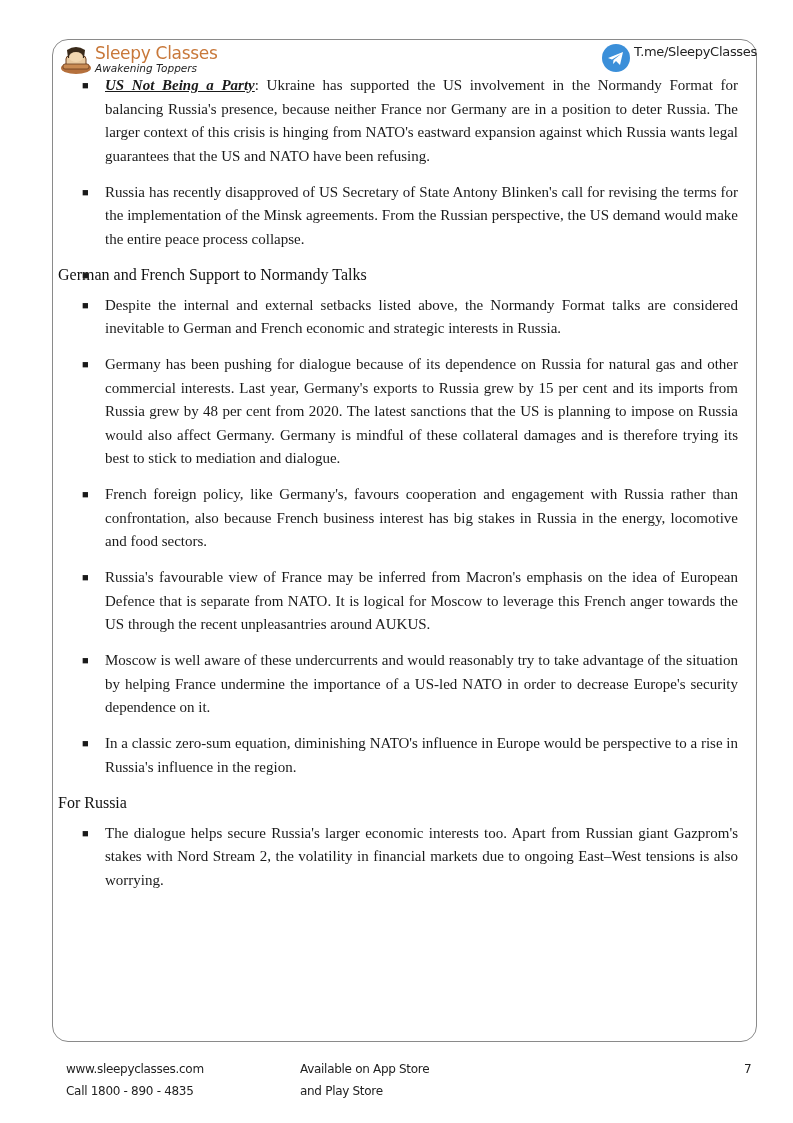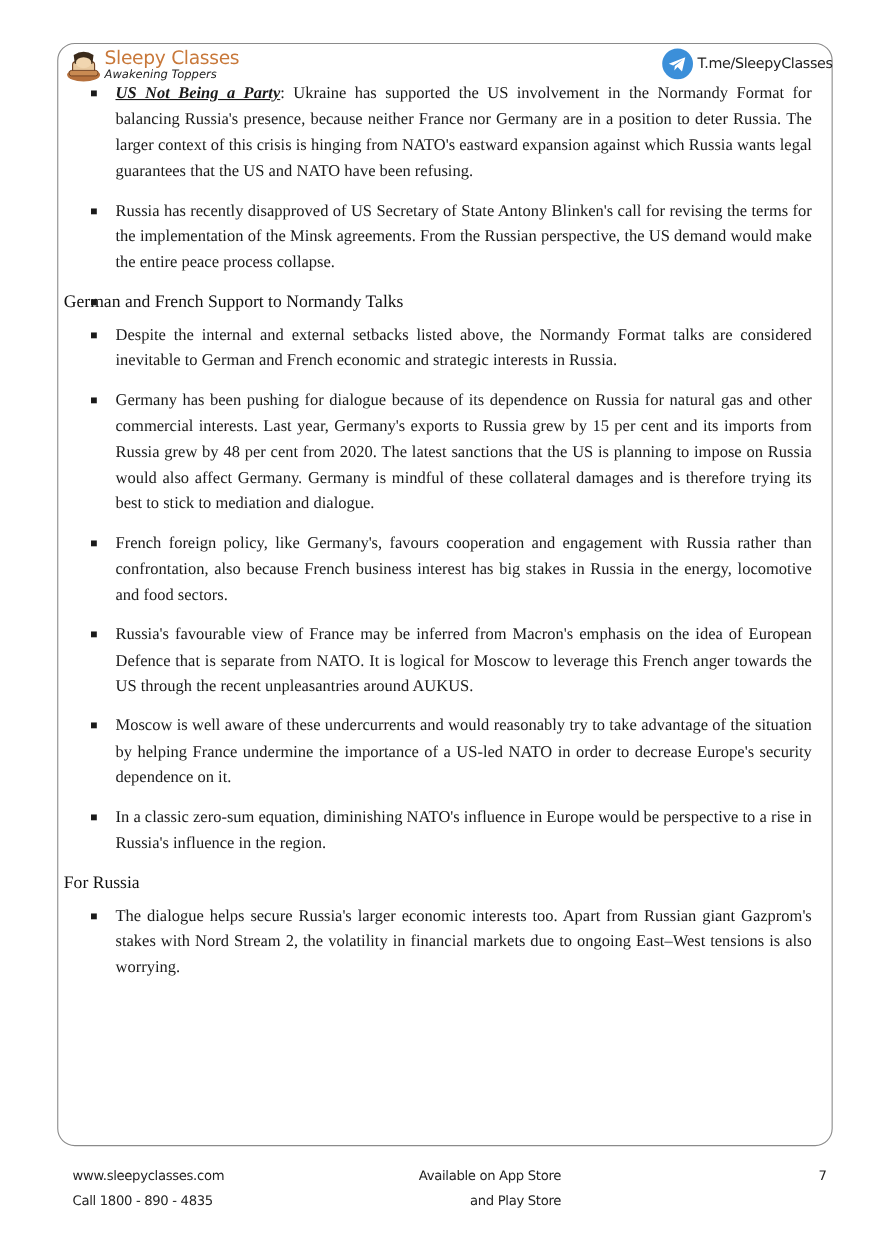--- a/index.html
+++ b/index.html
@@ -3,32 +3,32 @@
 <meta charset="utf-8">
 <style>
   html, body { margin: 0; padding: 0; background: #ffffff; }
   body { width: 793px; height: 1123px; position: relative; overflow: hidden; font-family: "Liberation Serif", serif; color: #1a1a1a; }
   .frame { position: absolute; left: 52px; top: 39px; width: 705px; height: 1003px; border: 1.5px solid #8a8a8a; border-radius: 16px; box-sizing: border-box; }
   .logo { position: absolute; left: 60px; top: 41px; height: 36px; display: flex; align-items: center; }
   .logo-icon { width: 32px; height: 34px; position: relative; margin-right: 3px; }
   .logo-text { display: flex; flex-direction: column; line-height: 1; }
   .logo-title { font-family: "DejaVu Sans", sans-serif; font-weight: normal; font-size: 17px; color: #c8783a; letter-spacing: -0.3px; }
   .logo-sub { font-family: "DejaVu Sans", sans-serif; font-size: 10.5px; color: #222; font-style: italic; margin-top: 1px; }
-  .tg { position: absolute; right: 36px; top: 44px; display: flex; align-items: center; }
+  .tg { position: absolute; right: 36px; top: 44px; display: flex; align-items: flex-start; }
   .tg-icon { width: 28px; height: 28px; border-radius: 50%; background: #3b8fd9; position: relative; margin-right: 4px; }
   .tg-text { font-family: "DejaVu Sans", sans-serif; font-size: 13px; color: #222; letter-spacing: -0.3px; }
   .content { position: absolute; left: 58px; top: 74px; width: 680px; }
   ul { margin: 0; padding: 0; list-style: none; }
   li { position: relative; padding-left: 47px; font-size: 15px; line-height: 23.5px; text-align: justify; margin-bottom: 12.5px; }
   li .bullet { position: absolute; left: 24px; top: 0; font-size: 11px; }
   .lead { font-style: italic; font-weight: bold; text-decoration: underline; }
   h2 { font-size: 16px; font-weight: normal; margin: 2px 0 8px 0; line-height: 22px; color: #111; }
   .footer { position: absolute; top: 1058px; font-family: "DejaVu Sans", sans-serif; font-size: 12px; color: #222; line-height: 22px; letter-spacing: -0.3px; }
   .f-left { left: 66px; }
-  .f-center { left: 300px; width: 210px; text-align: right; }
+  .f-center { left: 300px; width: 210px; text-align: left; }
   .f-right { left: 744px; }
 </style>
 </head>
 <body>
 
 <div class="frame"></div>
 
 <div class="logo">
   <div class="logo-icon">
     <svg width="32" height="34" viewBox="0 0 32 34">

